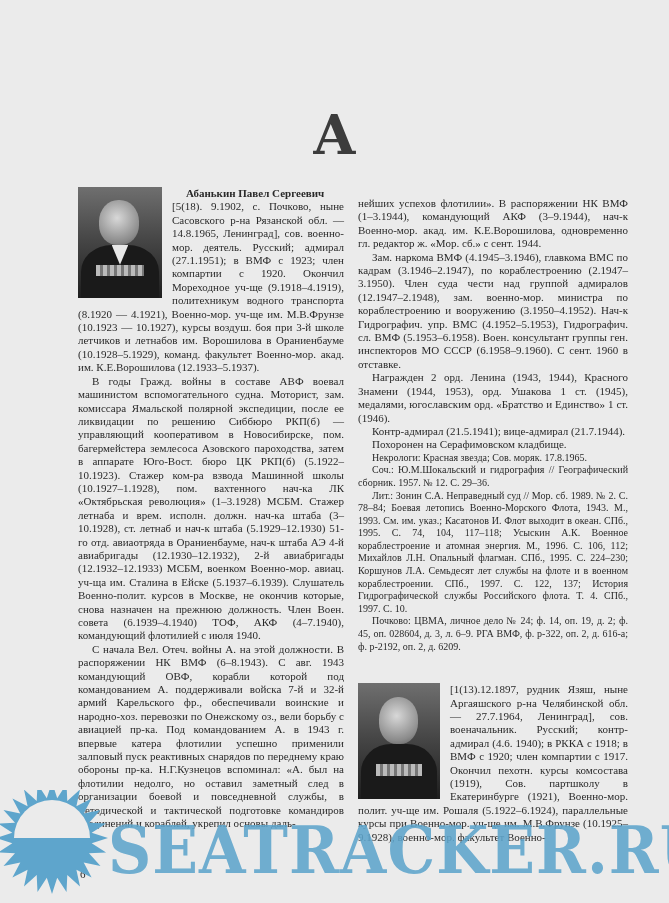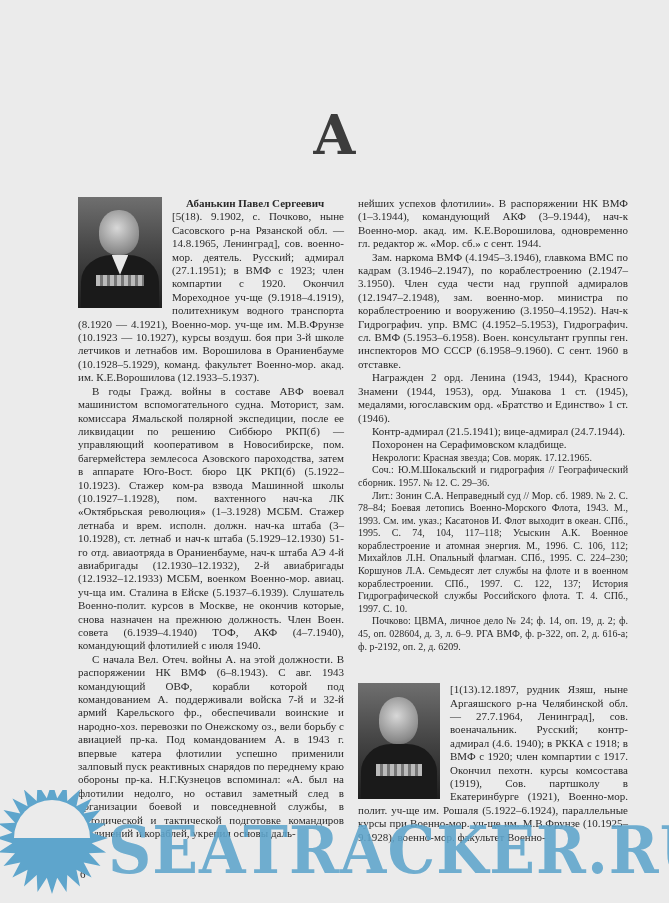--- a/index.html
+++ b/index.html
@@ -3,21 +3,21 @@
 <meta charset="utf-8">
 <style>
   html, body { margin:0; padding:0; }
   body { width:669px; height:903px; background:#ebebeb; position:relative; overflow:hidden;
          font-family:"Liberation Serif", "DejaVu Serif", serif; color:#2a2a2a; }
   .letter { position:absolute; left:0; width:669px; top:108px; text-align:center;
             font-family:"DejaVu Serif", serif; font-weight:bold; font-size:54px; color:#3c3c3c; line-height:1; }
   .col { position:absolute; font-size:11px; line-height:13.4px; text-align:justify; }
   .col p { margin:0; }
   .col .ind { text-indent:14px; }
-  .colL { left:78px; top:197px; width:266px; }
+  .colL { left:78px; top:187px; width:266px; }
   .colR { left:358px; top:197px; width:270px; }
   .photo { float:left; margin:0 10px 2px 0; background:#2c2c2c; position:relative; overflow:hidden; }
   .photo1 { width:84px; height:111px; }
   .photo2 { width:82px; height:116px; }
   .photo .bg { position:absolute; inset:0; background:linear-gradient(#6f6f6f,#484848 45%,#1e1e1e); }
   .photo .head { position:absolute; left:25%; top:12%; width:48%; height:40%; border-radius:48% 48% 45% 45%;
                  background:radial-gradient(circle at 45% 40%, #d8d8d8, #8a8a8a 70%, #555); }
   .photo .body { position:absolute; left:4%; top:52%; width:92%; height:60%; border-radius:40% 40% 0 0; background:#1a1a1a; }
   .photo .collar { position:absolute; left:40%; top:52%; width:20%; height:18%; background:#e8e8e8;
                    clip-path:polygon(0 0,100% 0,50% 100%); }
@@ -47,24 +47,24 @@
   <p class="name">Абанькин Павел Сергеевич</p>
   <p>[5(18). 9.1902, с. Почково, ныне Сасовского р-на Рязанской обл. — 14.8.1965, Ленинград], сов. военно-мор. деятель. Русский; адмирал (27.1.1951); в ВМФ с 1923; член компартии с 1920. Окончил Мореходное уч-ще (9.1918–4.1919), политехникум водного транспорта (8.1920 — 4.1921), Военно-мор. уч-ще им. М.В.Фрунзе (10.1923 — 10.1927), курсы воздуш. боя при 3-й школе летчиков и летнабов им. Ворошилова в Ораниенбауме (10.1928–5.1929), команд. факультет Военно-мор. акад. им. К.Е.Ворошилова (12.1933–5.1937).</p>
   <p class="ind">В годы Гражд. войны в составе АВФ воевал машинистом вспомогательного судна. Моторист, зам. комиссара Ямальской полярной экспедиции, после ее ликвидации по решению Сиббюро РКП(б) — управляющий кооперативом в Новосибирске, пом. багермейстера землесоса Азовского пароходства, затем в аппарате Юго-Вост. бюро ЦК РКП(б) (5.1922–10.1923). Стажер ком-ра взвода Машинной школы (10.1927–1.1928), пом. вахтенного нач-ка ЛК «Октябрьская революция» (1–3.1928) МСБМ. Стажер летнаба и врем. исполн. должн. нач-ка штаба (3–10.1928), ст. летнаб и нач-к штаба (5.1929–12.1930) 51-го отд. авиаотряда в Ораниенбауме, нач-к штаба АЭ 4-й авиабригады (12.1930–12.1932), 2-й авиабригады (12.1932–12.1933) МСБМ, военком Военно-мор. авиац. уч-ща им. Сталина в Ейске (5.1937–6.1939). Слушатель Военно-полит. курсов в Москве, не окончив которые, снова назначен на прежнюю должность. Член Воен. совета (6.1939–4.1940) ТОФ, АКФ (4–7.1940), командующий флотилией с июля 1940.</p>
   <p class="ind">С начала Вел. Отеч. войны А. на этой должности. В распоряжении НК ВМФ (6–8.1943). С авг. 1943 командующий ОВФ, корабли которой под командованием А. поддерживали войска 7-й и 32-й армий Карельского фр., обеспечивали воинские и народно-хоз. перевозки по Онежскому оз., вели борьбу с авиацией пр-ка. Под командованием А. в 1943 г. впервые катера флотилии успешно применили залповый пуск реактивных снарядов по переднему краю обороны пр-ка. Н.Г.Кузнецов вспоминал: «А. был на флотилии недолго, но оставил заметный след в организации боевой и повседневной службы, в методической и тактической подготовке командиров соединений и кораблей, укрепил основы даль-</p>
 </div>
 
 <div class="col colR">
   <p>нейших успехов флотилии». В распоряжении НК ВМФ (1–3.1944), командующий АКФ (3–9.1944), нач-к Военно-мор. акад. им. К.Е.Ворошилова, одновременно гл. редактор ж. «Мор. сб.» с сент. 1944.</p>
   <p class="ind">Зам. наркома ВМФ (4.1945–3.1946), главкома ВМС по кадрам (3.1946–2.1947), по кораблестроению (2.1947–3.1950). Член суда чести над группой адмиралов (12.1947–2.1948), зам. военно-мор. министра по кораблестроению и вооружению (3.1950–4.1952). Нач-к Гидрографич. упр. ВМС (4.1952–5.1953), Гидрографич. сл. ВМФ (5.1953–6.1958). Воен. консультант группы ген. инспекторов МО СССР (6.1958–9.1960). С сент. 1960 в отставке.</p>
   <p class="ind">Награжден 2 орд. Ленина (1943, 1944), Красного Знамени (1944, 1953), орд. Ушакова 1 ст. (1945), медалями, югославским орд. «Братство и Единство» 1 ст. (1946).</p>
-  <p class="ind">Контр-адмирал (21.5.1941); вице-адмирал (24.7.1944).</p>
+  <p class="ind">Контр-адмирал (21.5.1941); вице-адмирал (21.7.1944).</p>
   <p class="ind">Похоронен на Серафимовском кладбище.</p>
   <div style="font-size:10px; line-height:12.6px;">
-    <p class="ind"><span class="it">Некрологи</span><span>: Красная звезда; Сов. моряк. 17.12.1965.</span></p>
+    <p class="ind"><span class="it">Некрологи</span><span>: Красная звезда; Сов. моряк. 17.8.1965.</span></p>
     <p class="ind"><span class="it">Соч.</span><span>: Ю.М.Шокальский и гидрография // Географический сборник. 1957. № 12. С. 29–36.</span></p>
     <p class="ind"><span class="it">Лит.</span><span>: Зонин С.А. Неправедный суд // Мор. сб. 1989. № 2. С. 78–84; Боевая летопись Военно-Морского Флота, 1943. М., 1993. См. им. указ.; Касатонов И. Флот выходит в океан. СПб., 1995. С. 74, 104, 117–118; Усыскин А.К. Военное кораблестроение и атомная энергия. М., 1996. С. 106, 112; Михайлов Л.Н. Опальный флагман. СПб., 1995. С. 224–230; Коршунов Л.А. Семьдесят лет службы на флоте и в военном кораблестроении. СПб., 1997. С. 122, 137; История Гидрографической службы Российского флота. Т. 4. СПб., 1997. С. 10.</span></p>
     <p class="ind"><span class="it">Почково</span><span>: ЦВМА, личное дело № 24; ф. 14, оп. 19, д. 2; ф. 45, оп. 028604, д. 3, л. 6–9. РГА ВМФ, ф. р-322, оп. 2, д. 616-а; ф. р-2192, оп. 2, д. 6209.</span></p>
   </div>
   <div class="gap" style="height:30px;"></div>
   <div class="photo photo2">
     <div class="bg"></div>
       <div class="body"></div>
       <div class="head"></div>
       <div class="medals"></div>

